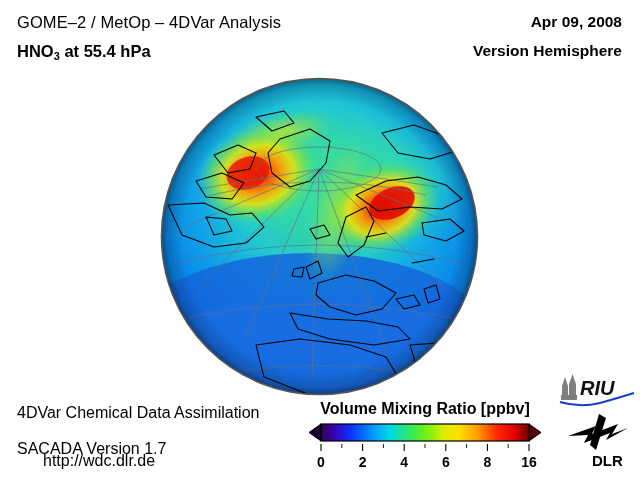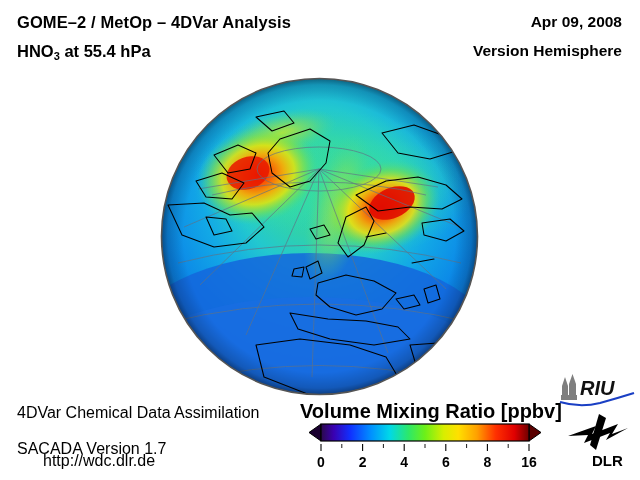--- a/index.html
+++ b/index.html
@@ -7,39 +7,39 @@
     width:640px;height:480px;
     background:#ffffff;
     font-family:"Liberation Sans", sans-serif;
     color:#000;
     position:relative;
     overflow:hidden;
   }
   .abs{position:absolute;}
 
   
-  #title-line1{left:17px;top:13px;font-size:16.5px;font-weight:bold;letter-spacing:.1px;white-space:nowrap;}
+  #title-line1{left:17px;top:13px;font-size:16.5px;font-weight:normal;letter-spacing:.1px;white-space:nowrap;}
   #title-line2{left:17px;top:42px;font-size:16.5px;font-weight:bold;white-space:nowrap;}
   #title-line2 sub{font-size:11px;vertical-align:baseline;position:relative;top:3px;}
   #header-date{right:18px;top:13px;font-size:15.5px;font-weight:bold;white-space:nowrap;text-align:left;}
   #header-region{right:18px;top:42px;font-size:15.5px;font-weight:bold;white-space:nowrap;text-align:right;}
 
   
   #globe-wrap{left:160px;top:77px;width:319px;height:319px;}
   #globe-svg{display:block;width:319px;height:319px;}
 
   
   .footer-line{left:17px;font-size:16px;font-weight:normal;white-space:nowrap;}
   #footer-l1{top:404px;}
   #footer-l2{top:428px;margin-top:12px;}
   #footer-l3{top:452px;margin-left:26px;}
 
   
   #cbar-block{left:300px;top:400px;width:250px;height:72px;}
-  #cbar-title{position:absolute;left:0;top:0;width:250px;text-align:center;font-size:20px;font-weight:bold;white-space:nowrap;}
+  #cbar-title{position:absolute;left:0;top:0;width:250px;text-align:center;font-size:16px;font-weight:bold;white-space:nowrap;}
   #cbar-graphic{position:absolute;left:0;top:21px;width:250px;height:24px;}
   #cbar-axis{position:absolute;left:0;top:44px;width:250px;height:28px;}
   .tick-label{position:absolute;font-size:14px;font-weight:bold;transform:translateX(-50%);top:10px;}
 
   
   #riu-logo{left:556px;top:373px;width:80px;height:34px;}
   #dlr-logo{left:566px;top:412px;width:66px;height:58px;}
 </style>
 </head>
 <body>

